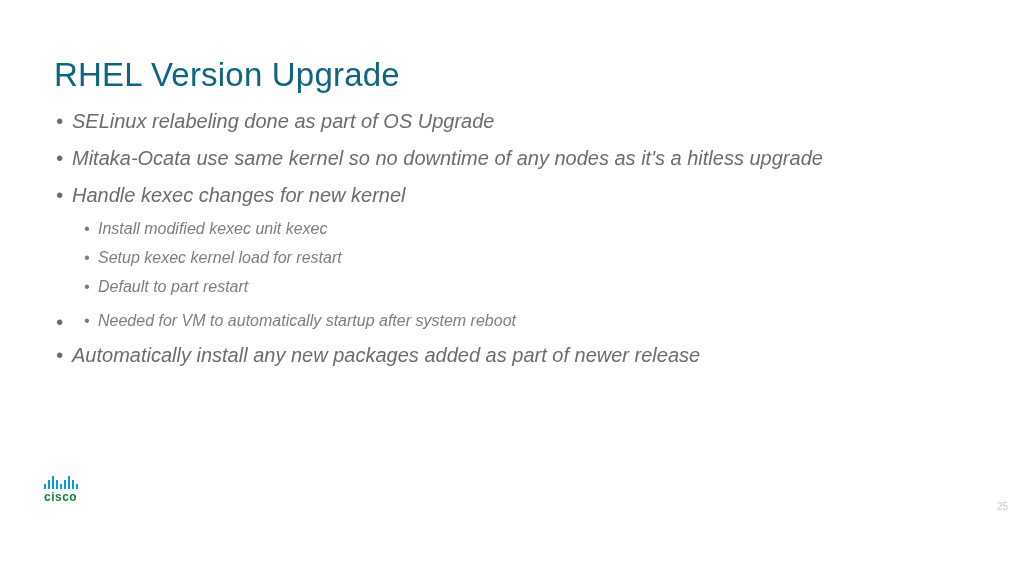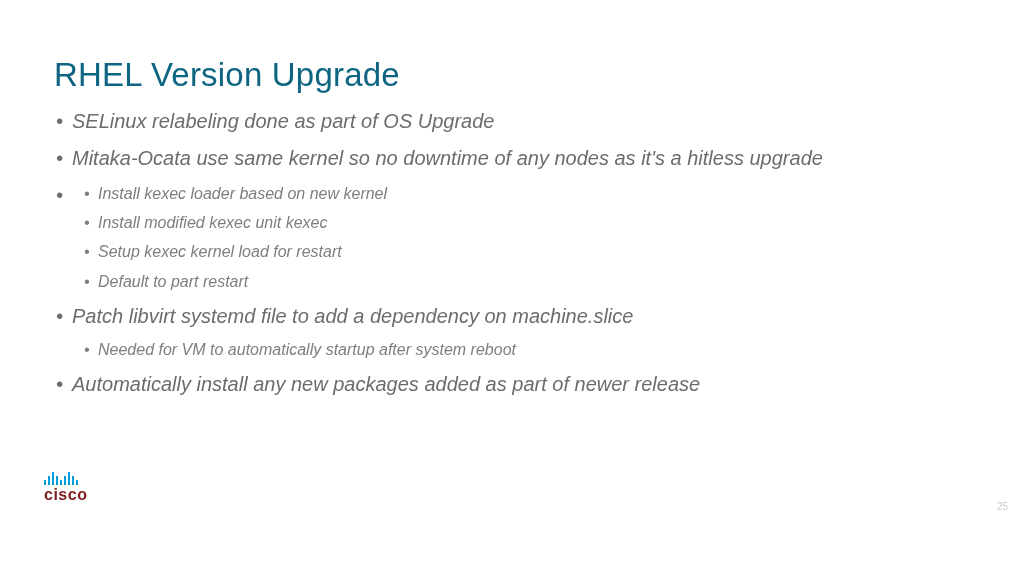--- a/index.html
+++ b/index.html
@@ -9,46 +9,45 @@
   ul.lvl1 { list-style: none; }
   ul.lvl1 > li { position: relative; padding-left: 18px; font-size: 20px; line-height: 1.35; color: #6b6c6e; margin-bottom: 10px; font-style: italic; }
   ul.lvl1 > li::before { content: "•"; position: absolute; left: 2px; top: 0; color: #6b6c6e; font-size: 20px; }
   ul.lvl2 { list-style: none; margin-top: 8px; margin-left: 10px; }
   ul.lvl2 > li { position: relative; padding-left: 16px; font-size: 16px; line-height: 1.45; color: #7d7e80; margin-bottom: 6px; }
   ul.lvl2 > li::before { content: "•"; position: absolute; left: 2px; top: 0; color: #7d7e80; font-size: 16px; }
   .logo { position: absolute; left: 44px; bottom: 22px; display: flex; flex-direction: column; align-items: flex-start; color: #049fd9; }
   .logo-bars { display: flex; align-items: flex-end; gap: 2px; height: 14px; margin-bottom: 1px; }
   .logo-bars span { display: block; width: 2px; background: #049fd9; }
   .b1{height:5px}.b2{height:9px}.b3{height:13px}
-  .logo-text { font-size: 16px; font-weight: 700; letter-spacing: 0.5px; color: #7f1d1d; }
+  .logo-text { font-size: 12px; font-weight: 700; letter-spacing: 0.5px; color: #15803d; }
   .pagenum { position: absolute; right: 16px; bottom: 14px; font-size: 10px; color: #c9cacb; }
 </style>
 </head>
 <body>
 
 <div class="slide">
   <h1 class="title">RHEL Version Upgrade</h1>
 
   <ul class="lvl1">
     <li>
       <span>SELinux relabeling done as part of OS Upgrade</span>
     </li>
     <li>
       <span>Mitaka-Ocata use same kernel so no downtime of any nodes as it's a hitless upgrade</span>
     </li>
     <li>
+      <span>Handle kexec changes for new kernel</span>
       <ul class="lvl2">
-        <li><span>Install kexec loader based on new kernel</span></li>
         <li><span>Install modified kexec unit kexec</span></li>
         <li><span>Setup kexec kernel load for restart</span></li>
         <li><span>Default to part restart</span></li>
       </ul>
     </li>
     <li>
-      <span>Patch libvirt systemd file to add a dependency on machine.slice</span>
       <ul class="lvl2">
         <li><span>Needed for VM to automatically startup after system reboot</span></li>
       </ul>
     </li>
     <li>
       <span>Automatically install any new packages added as part of newer release</span>
     </li>
   </ul>
 
   <div class="logo">

